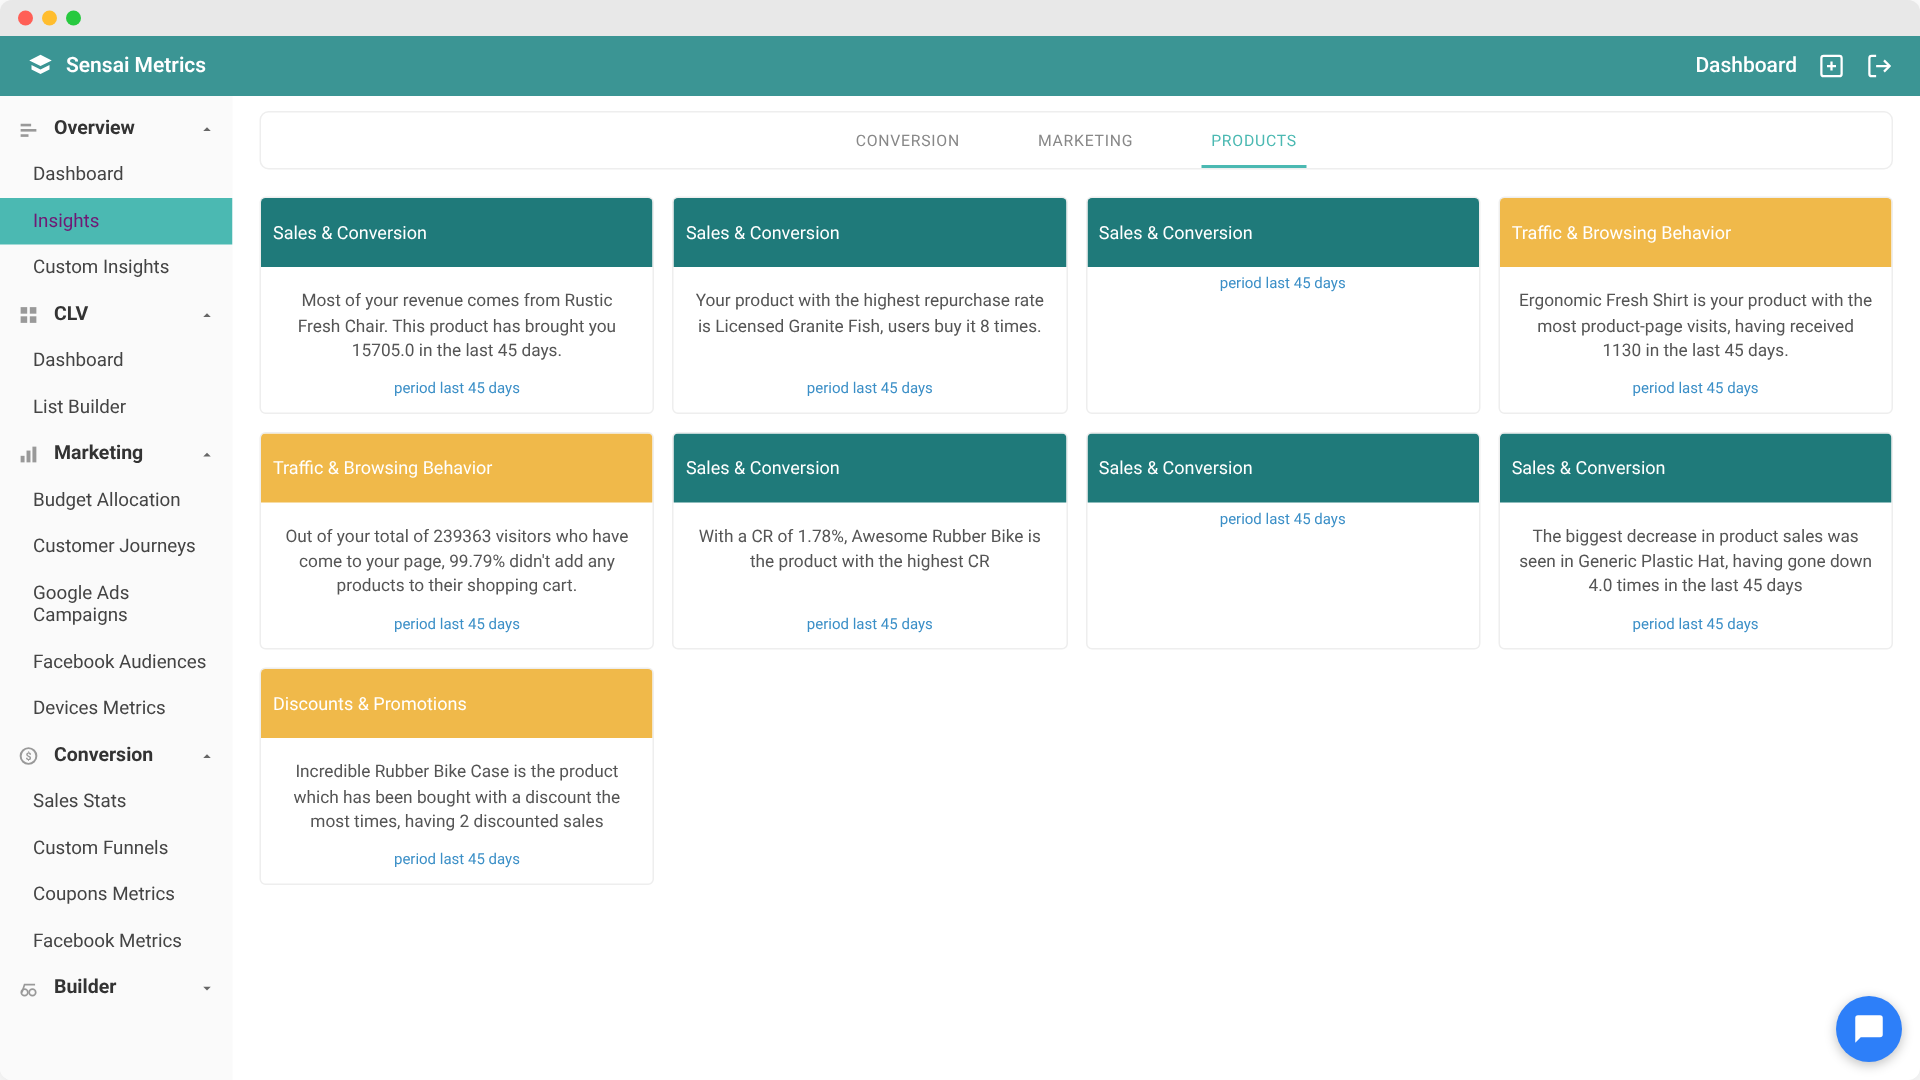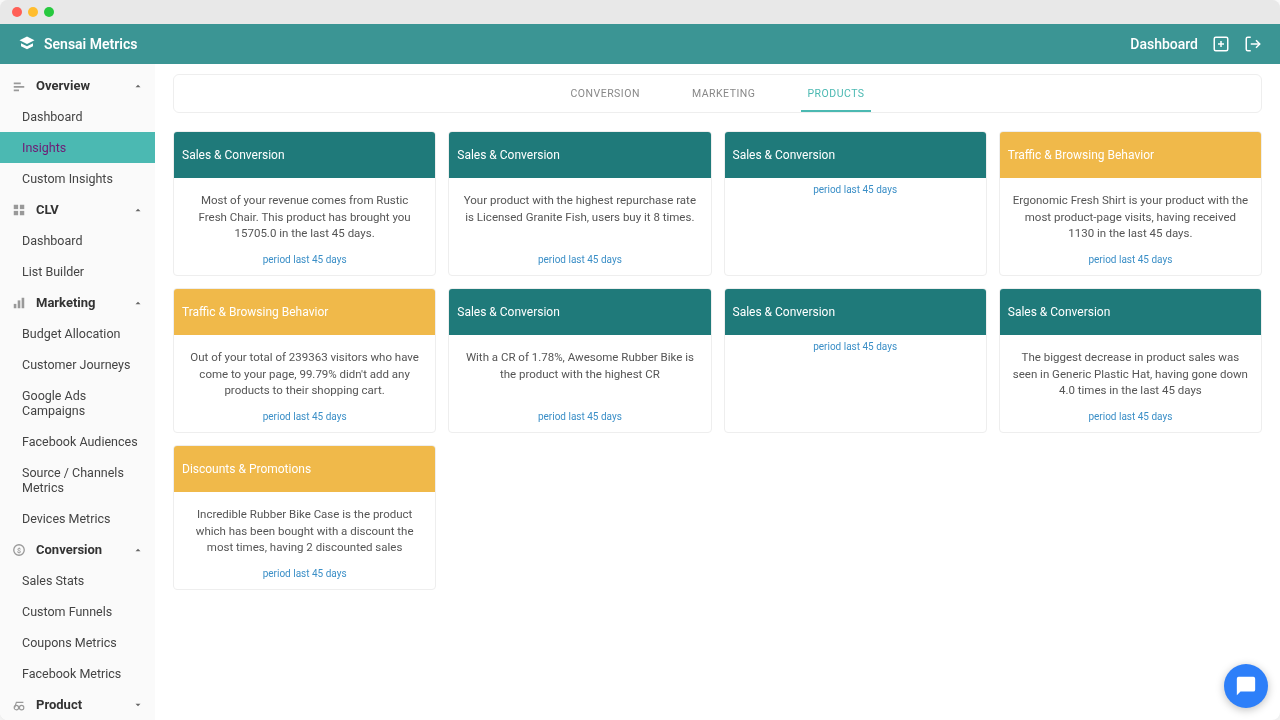--- a/index.html
+++ b/index.html
@@ -117,21 +117,20 @@
             </svg>
             <span>Marketing</span>
             <svg class="chev" viewBox="0 0 16 16" fill="#666">
               <path d="M4 10l4-4 4 4z"></path>
             </svg>
           </div>
           <div class="side-item">Budget Allocation</div>
           <div class="side-item">Customer Journeys</div>
           <div class="side-item">Google Ads Campaigns</div>
           <div class="side-item">Facebook Audiences</div>
-          <div class="side-item">Source / Channels Metrics</div>
           <div class="side-item">Devices Metrics</div>
           <div class="side-section">
             <svg class="sicon" viewBox="0 0 16 16" fill="#666">
               <circle cx="8" cy="8" r="6" fill="none" stroke="#666" stroke-width="1.5"></circle>
               <text x="8" y="11" font-size="8" text-anchor="middle" fill="#666">$</text>
             </svg>
             <span>Conversion</span>
             <svg class="chev" viewBox="0 0 16 16" fill="#666">
               <path d="M4 10l4-4 4 4z"></path>
             </svg>
@@ -139,21 +138,21 @@
           <div class="side-item">Sales Stats</div>
           <div class="side-item">Custom Funnels</div>
           <div class="side-item">Coupons Metrics</div>
           <div class="side-item">Facebook Metrics</div>
           <div class="side-section">
             <svg class="sicon" viewBox="0 0 16 16" fill="#666">
               <circle cx="5" cy="11" r="2.5" fill="none" stroke="#666" stroke-width="1.3"></circle>
               <circle cx="11" cy="11" r="2.5" fill="none" stroke="#666" stroke-width="1.3"></circle>
               <path d="M3 11 L5 5 L13 5" fill="none" stroke="#666" stroke-width="1.3"></path>
             </svg>
-            <span>Product</span>
+            <span>Builder</span>
             <svg class="chev" viewBox="0 0 16 16" fill="#666">
               <path d="M4 6l4 4 4-4z"></path>
             </svg>
           </div>
         </div>
 
       <div class="main">
         <div class="tabs-wrap">
           <div class="tabs" id="tabs">
               <div class="tab">CONVERSION</div>

